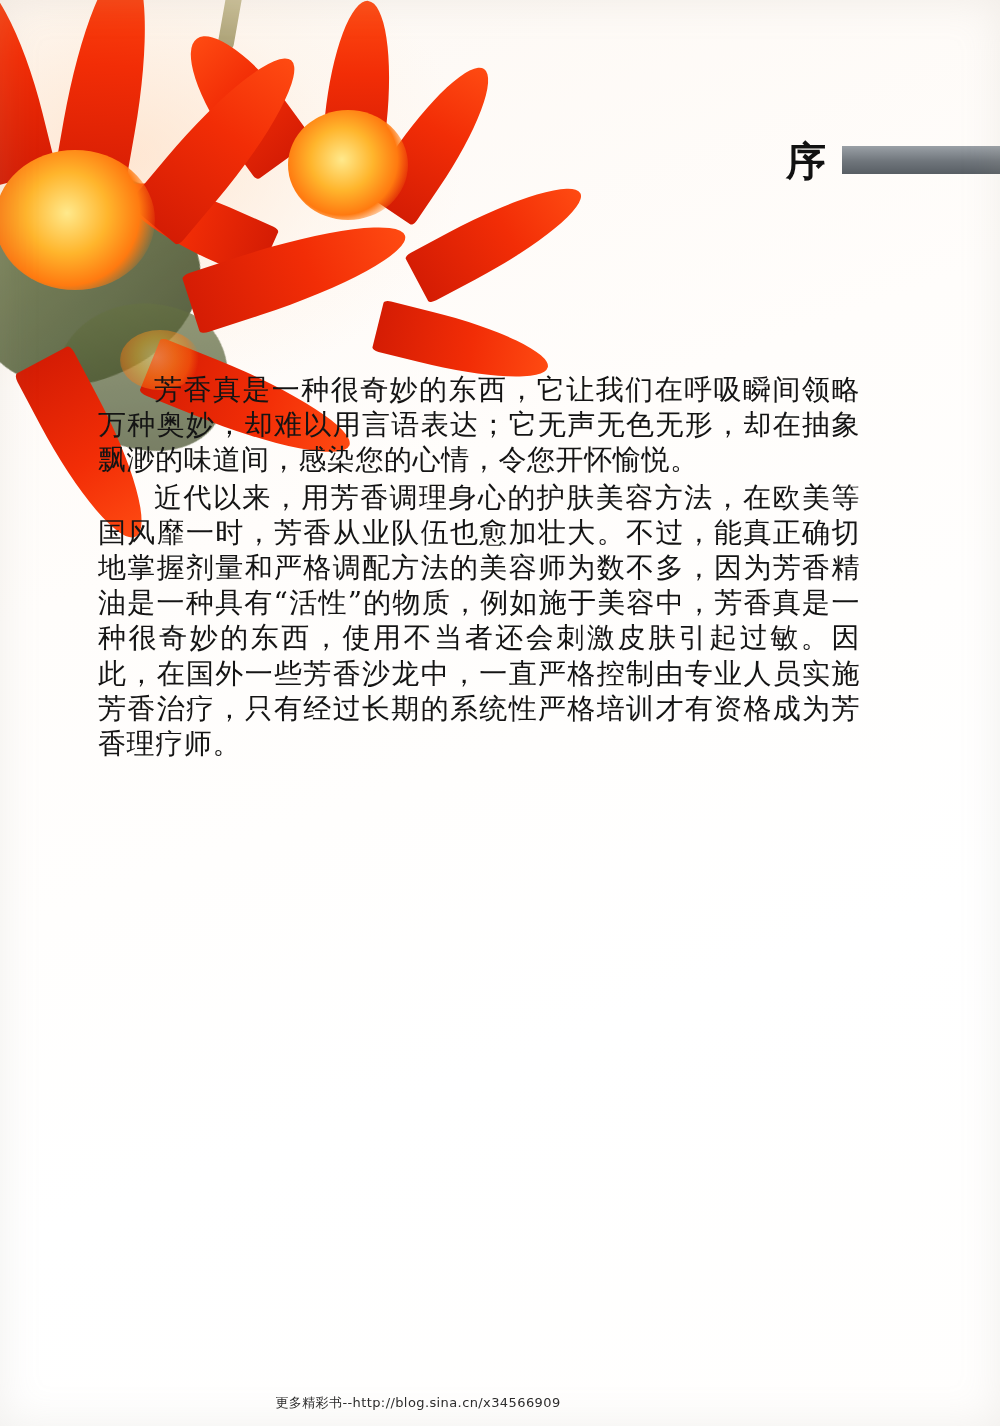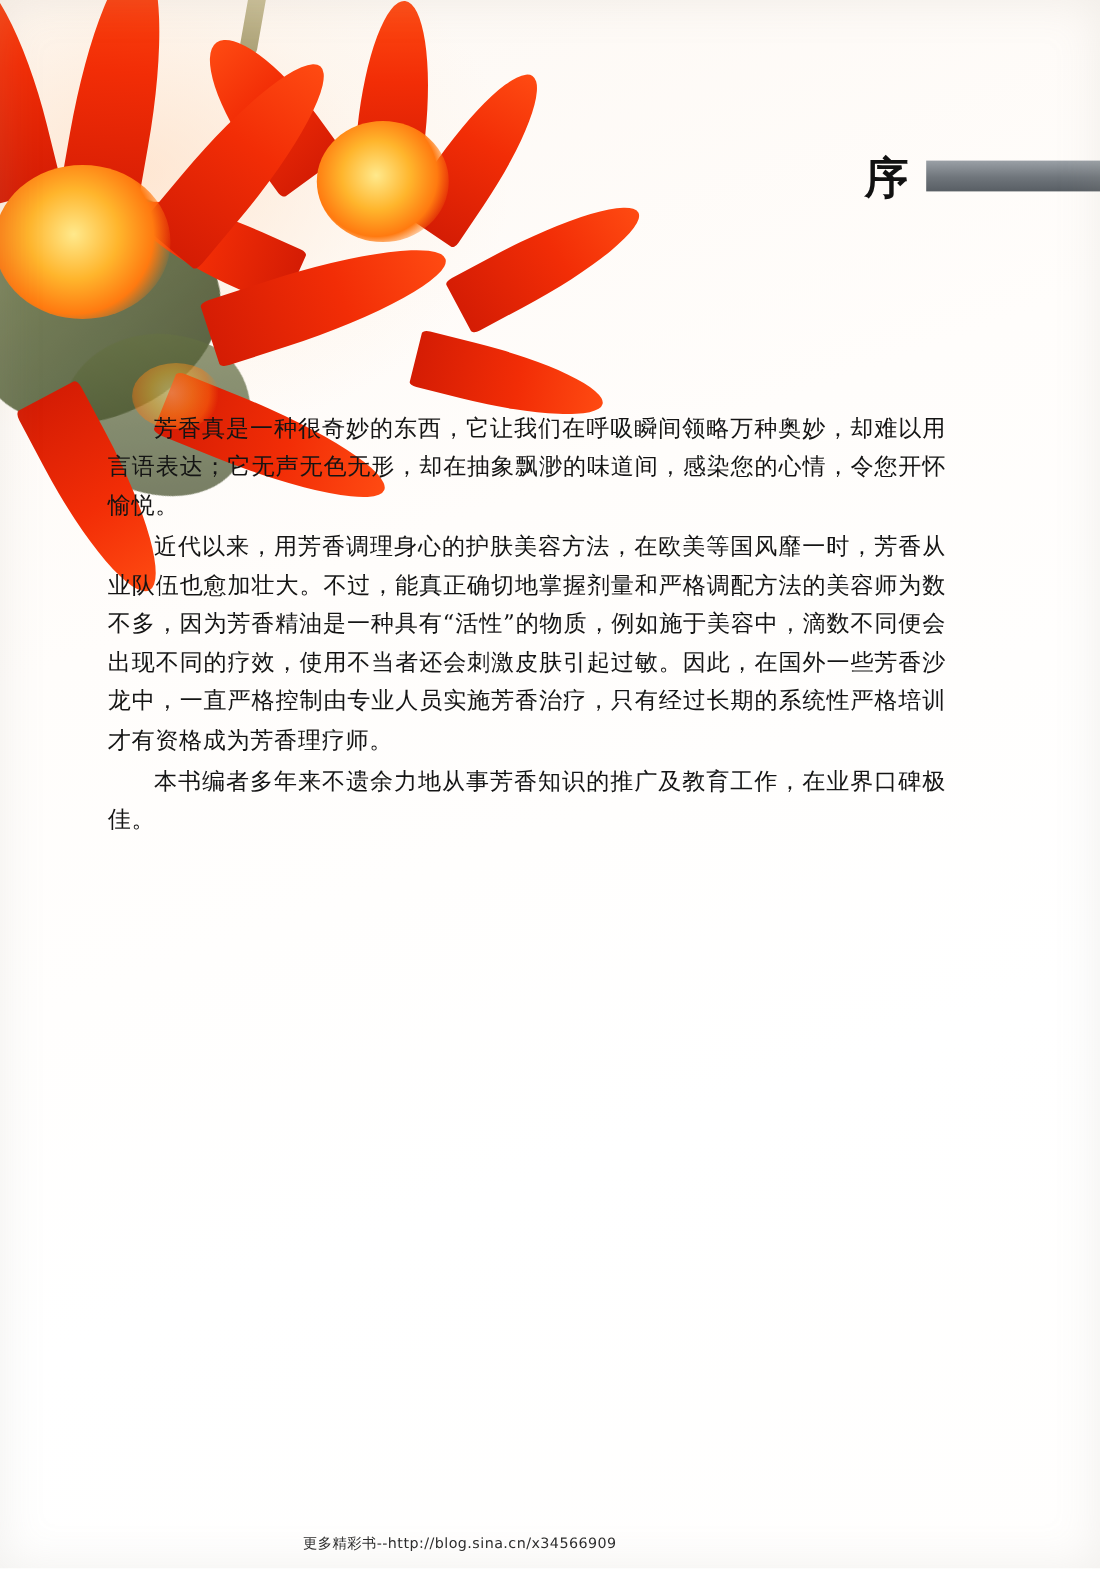--- a/index.html
+++ b/index.html
@@ -86,21 +86,21 @@
 
   
   .content {
     position: absolute;
     left: 98px;
     top: 372px;
     width: 762px;
   }
   .para {
     margin: 0 0 2px 0;
-    font-size: 21px;
+    font-size: 28px;
     line-height: 35.2px;
     color: #141414;
     text-align: justify;
     text-justify: inter-ideograph;
     text-indent: 2em;
     font-family: "DejaVu Serif", "Liberation Serif", serif;
     letter-spacing: 0.6px;
   }
 
   
@@ -157,20 +157,19 @@
     <div class="center-glow" style="left:120px; top:330px; width:80px; height:60px; opacity:.45;"></div>
   </div>
 
   <div class="header">
     <div class="header-title">序</div>
     <div class="header-bar"></div>
   </div>
 
   <div class="content">
     <p class="para">芳香真是一种很奇妙的东西，它让我们在呼吸瞬间领略万种奥妙，却难以用言语表达；它无声无色无形，却在抽象飘渺的味道间，感染您的心情，令您开怀愉悦。</p>
-    <p class="para">近代以来，用芳香调理身心的护肤美容方法，在欧美等国风靡一时，芳香从业队伍也愈加壮大。不过，能真正确切地掌握剂量和严格调配方法的美容师为数不多，因为芳香精油是一种具有“活性”的物质，例如施于美容中，滴数不同便会出现不同的疗效，使用不当者还会刺激皮肤引起过敏。因此，在国外一些芳香沙龙中，一直严格控制由专业人员实施芳香治疗，只有经过长期的系统性严格培训才有资格成为芳香理疗师。</p>
-    <p class="para">本书编者多年来不遗余力地从事芳香知识的推广及教育工作，在业界口碑极佳。</p>
+    <p class="para">近代以来，用芳香调理身心的护肤美容方法，在欧美等国风靡一时，芳香从业队伍也愈加壮大。不过，能真正确切地掌握剂量和严格调配方法的美容师为数不多，因为芳香精油是一种具有“活性”的物质，例如施于美容中，芳香真是一种很奇妙的东西，使用不当者还会刺激皮肤引起过敏。因此，在国外一些芳香沙龙中，一直严格控制由专业人员实施芳香治疗，只有经过长期的系统性严格培训才有资格成为芳香理疗师。</p>
   </div>
 
   <div class="footer">更多精彩书--http://blog.sina.cn/x34566909</div>
 
   <div class="scan-edge"></div>
 </div>
 
 </body></html>

